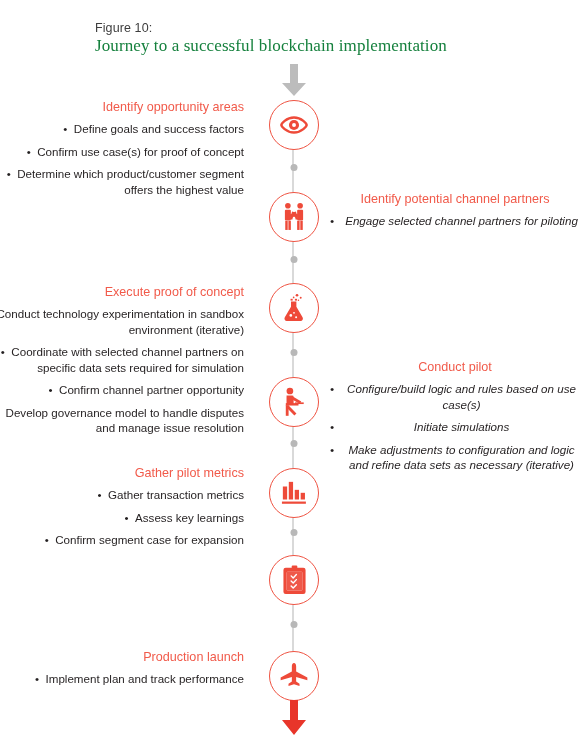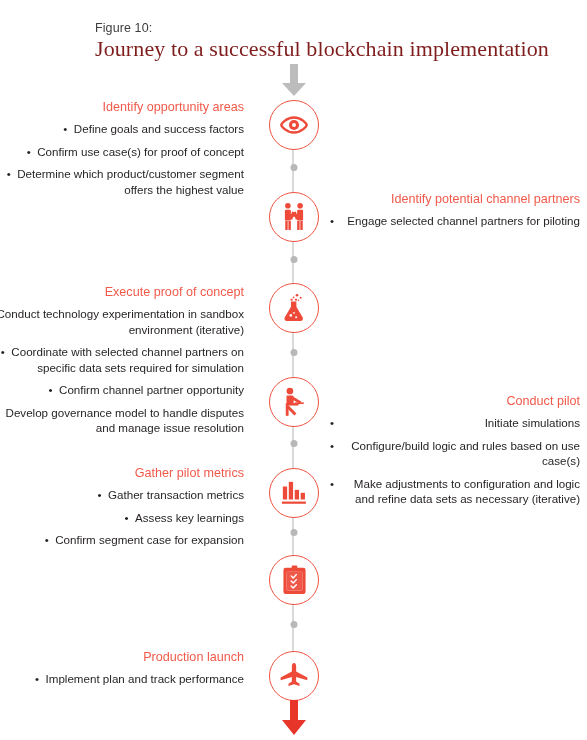--- a/index.html
+++ b/index.html
@@ -27,22 +27,22 @@
     font-size: 12.5px;
     color: #3d3d3d;
     font-family: "Liberation Sans", sans-serif;
     letter-spacing: 0.1px;
   }
   .fig-title {
     position: absolute;
     left: 95px;
     top: 36px;
     font-family: "Liberation Serif", serif;
-    font-size: 22px;
-    color: #7f1d1d;
+    font-size: 17px;
+    color: #15803d;
     letter-spacing: 0.1px;
     white-space: nowrap;
   }
   
   .spine {
     position: absolute;
     left: 293px;
     top: 100px;
     width: 2px;
     height: 600px;
@@ -91,21 +91,21 @@
     position: absolute;
     font-family: "Liberation Sans", sans-serif;
   }
   .block.left {
     right: 329px;
     text-align: right;
     width: 268px;
   }
   .block.right {
     left: 330px;
-    text-align: right;
+    text-align: center;
     width: 250px;
   }
   .block-heading {
     color: #f15a4a;
     font-size: 12.6px;
     line-height: 15px;
     margin-bottom: 6px;
     white-space: nowrap;
   }
   .block.left .block-heading { text-align: right; }
@@ -118,20 +118,21 @@
     line-height: 15.5px;
   }
   .bullets li {
     margin: 0 0 7px 0;
     position: relative;
   }
   .bullets li:last-child { margin-bottom: 0; }
   
   .block.right .bullets li {
     padding-left: 13px;
+    font-style: italic;
   }
   .block.right .bullets li::before {
     content: "\2022";
     position: absolute;
     left: 0;
     top: 0;
     color: #231f20;
   }
   
   .block.left .bullets li {
@@ -298,25 +299,25 @@
   <div class="block left" style="top:285px">
     <div class="block-heading">Execute proof of concept</div>
     <ul class="bullets">
       <li><span class="btxt">Conduct technology experimentation in sandbox environment (iterative)</span></li>
       <li><span class="btxt">Coordinate with selected channel partners on specific data sets required for simulation</span></li>
       <li><span class="btxt">Confirm channel partner opportunity</span></li>
       <li><span class="btxt">Develop governance model to handle disputes and manage issue resolution</span></li>
     </ul>
   </div>
 
-  <div class="block right" style="top:394px">
+  <div class="block right" style="top:360px">
     <div class="block-heading">Conduct pilot</div>
     <ul class="bullets">
+      <li>Configure/build logic and rules based on use case(s)</li>
       <li>Initiate simulations</li>
-      <li>Configure/build logic and rules based on use case(s)</li>
       <li>Make adjustments to configuration and logic and refine data sets as necessary (iterative)</li>
     </ul>
   </div>
 
   <div class="block left" style="top:466px">
     <div class="block-heading">Gather pilot metrics</div>
     <ul class="bullets">
       <li><span class="btxt">Gather transaction metrics</span></li>
       <li><span class="btxt">Assess key learnings</span></li>
       <li><span class="btxt">Confirm segment case for expansion</span></li>

